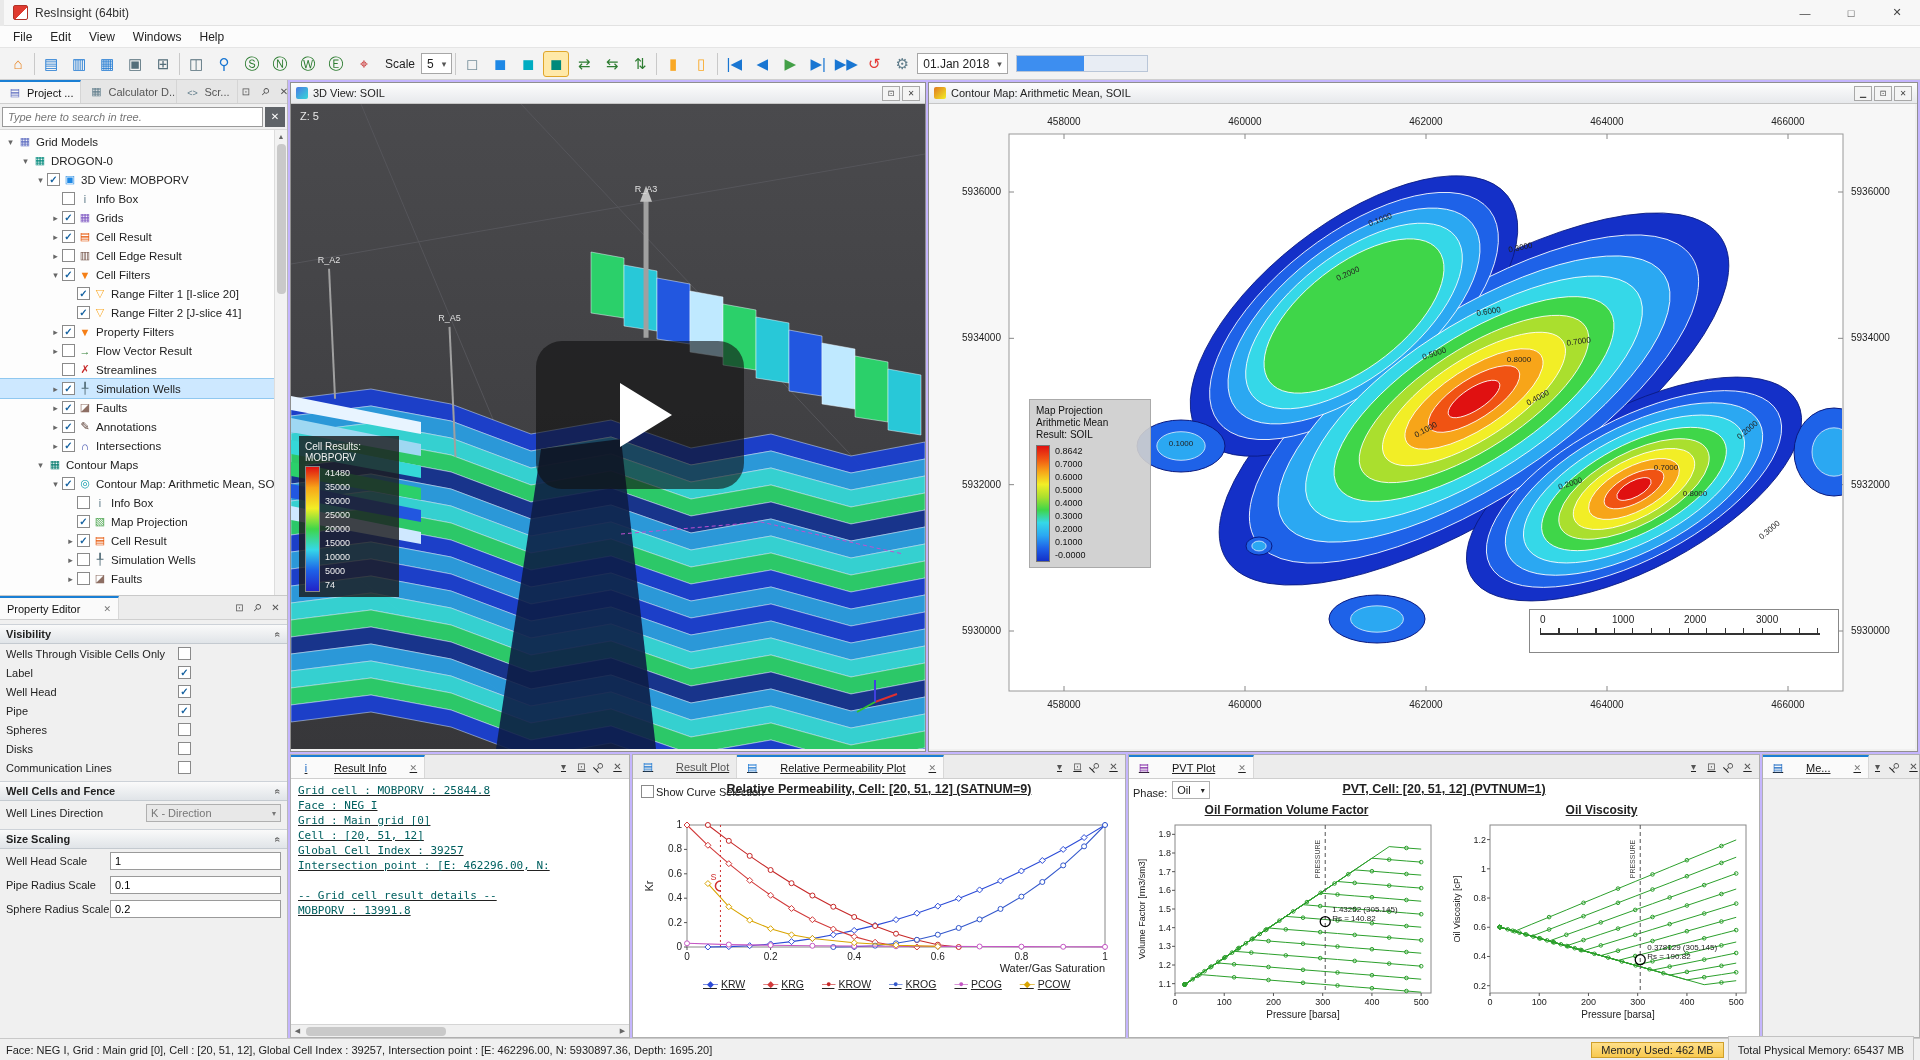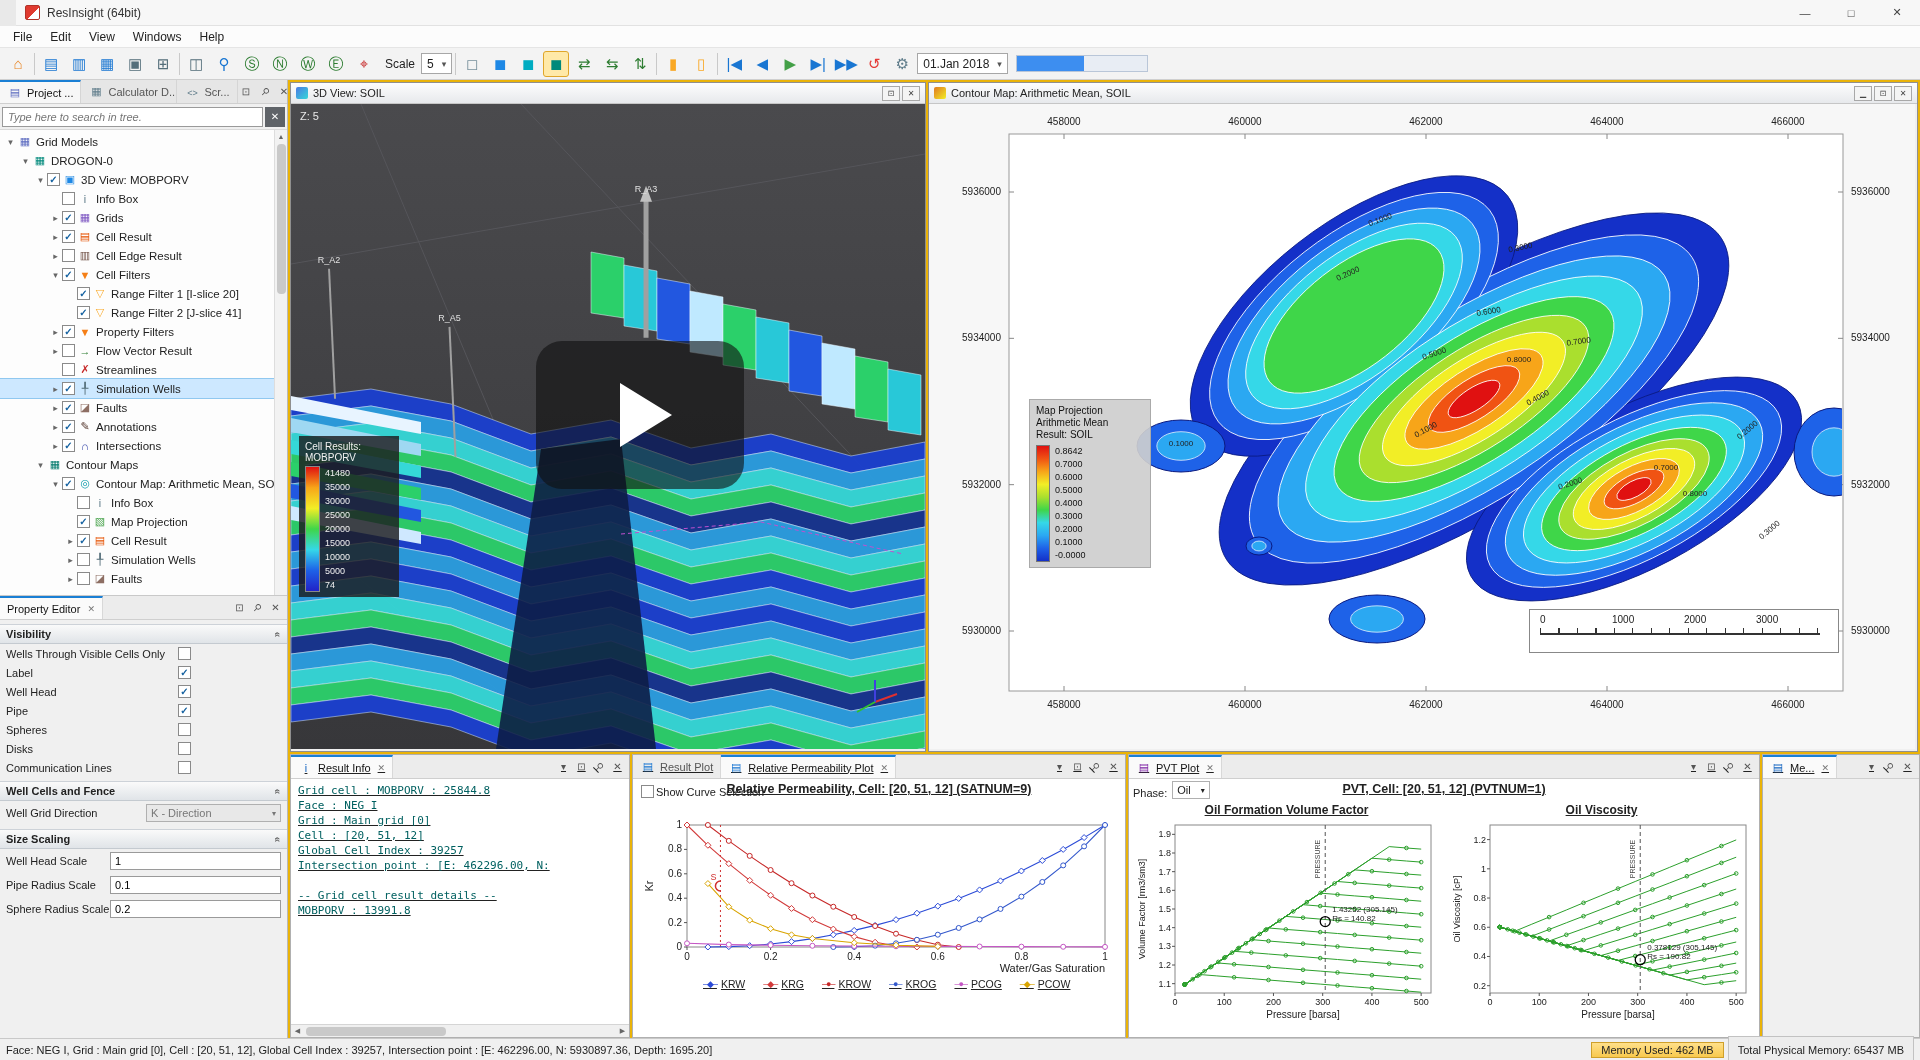--- a/index.html
+++ b/index.html
@@ -1,20 +1,20 @@
 <!DOCTYPE html>
 <html><head>
 <meta charset="utf-8">
 <style>
   * { margin:0; padding:0; box-sizing:border-box; }
   html,body { width:1920px; height:1060px; overflow:hidden; font-family:"Liberation Sans",sans-serif; font-size:12px; color:#222; background:#e9e9e9; }
   #app { position:absolute; inset:0; }
 
   
-  .titlebar { position:absolute; top:0; left:16px; right:0; height:26px; background:#f7f7f7; border-bottom:1px solid #e2e2e2; display:flex; align-items:center; }
+  .titlebar { position:absolute; top:0; left:4px; right:0; height:26px; background:#f7f7f7; border-bottom:1px solid #e2e2e2; display:flex; align-items:center; }
   .app-icon { width:15px; height:15px; margin:0 7px 0 9px; border-radius:2px; background:linear-gradient(135deg,#e03a2f 55%,#ffffff 56%); border:1px solid #b03228; }
   .tb-title { font-size:12px; color:#333; }
   .win-controls { margin-left:auto; display:flex; height:100%; }
   .win-btn { width:46px; display:flex; align-items:center; justify-content:center; font-size:11px; color:#444; }
 
   .menubar { position:absolute; top:26px; left:0; right:0; height:22px; background:#fcfcfc; border-bottom:1px solid #e5e5e5; display:flex; align-items:center; padding-left:4px; }
   .menu-item { padding:3px 9px; cursor:default; }
 
   .toolbar { position:absolute; top:48px; left:0; right:0; height:32px; background:#f3f3f3; border-bottom:1px solid #cfcfcf; display:flex; align-items:center; padding:0 5px; gap:2px; }
   .tool-host { display:flex; align-items:center; gap:2px; }
@@ -74,39 +74,39 @@
   .i-info::before { content:"ℹ"; color:#1565c0; }
   .i-pvt::before { content:"▤"; color:#7b1fa2; }
   .i-msg::before { content:"▤"; color:#1565c0; }
   .vscroll { position:absolute; top:0; right:0; width:13px; bottom:0; background:#f2f2f2; border-left:1px solid #ddd; }
   .vscroll .arr { height:13px; text-align:center; font-size:7px; color:#666; line-height:13px; }
   .vscroll .thumb { position:absolute; top:14px; left:2px; width:9px; height:150px; background:#c9c9c9; border-radius:4px; }
 
   
   .prop-editor { flex:1; display:flex; flex-direction:column; background:#f0f0f0; }
   .dock-titlebar { height:24px; background:#ececec; border-bottom:1px solid #cfcfcf; display:flex; align-items:stretch; font-size:11px; flex:none; }
-  .dock-tab { display:flex; align-items:center; gap:4px; padding:0 7px; border-right:1px solid #d8d8d8; color:#555; white-space:nowrap; }
+  .dock-tab { display:flex; align-items:center; gap:20px; padding:0 7px; border-right:1px solid #d8d8d8; color:#555; white-space:nowrap; }
   .dock-tab.active { background:#fafafa; color:#111; border-top:2px solid #1a7fd4; }
   .dock-tab .tab-x { font-size:9px; color:#777; margin-left:3px; }
   .dock-tab:not(.active) .tab-x { display:none; }
   .dock-btns { margin-left:auto; display:flex; align-items:center; gap:1px; padding-right:3px; }
   .sec-header { height:20px; background:linear-gradient(#fafafa,#e0e4e8); border-top:1px solid #cdd2d8; border-bottom:1px solid #c4cad0; display:flex; align-items:center; padding:0 6px; font-weight:bold; font-size:11px; margin-top:4px; }
   .sec-header .chev { margin-left:auto; transform:rotate(90deg); color:#666; font-size:10px; }
   .prop-row { display:flex; align-items:center; height:19px; padding:0 6px; font-size:11px; }
   .prop-row .plabel { width:172px; flex:none; white-space:nowrap; overflow:hidden; }
   .prop-row.tall { height:24px; }
   .prop-row input.val { width:172px; height:18px; border:1px solid #9a9a9a; padding:1px 4px; font-size:11px; background:#fff; }
   .prop-row .plabel2 { width:104px; flex:none; font-size:11px; }
   .mini-select { height:18px; border:1px solid #b0b0b0; background:#e8e8e8; color:#777; padding:0 4px; font-size:11px; display:flex; align-items:center; gap:10px; }
   .mini-select.lit { background:#fff; color:#222; }
   .mini-select .dd { font-size:8px; }
   .prop-row.disabled .cb { border-color:#bbb; background:#f1f1f1; }
 
   
-  .mdi-area { position:absolute; top:80px; left:288px; right:0; bottom:22px; background:#eab308; }
+  .mdi-area { position:absolute; top:80px; left:288px; right:0; bottom:22px; background:#c4b5fd; }
   .mdi-window { position:absolute; border:1px solid #8f8f8f; background:#f0f0f0; display:flex; flex-direction:column; }
   .mdi-titlebar { height:21px; background:linear-gradient(#fdfdfd,#e7e9ec); border-bottom:1px solid #c6c6c6; display:flex; align-items:center; padding:0 5px; gap:5px; font-size:11px; flex:none; }
   .mico { width:12px; height:12px; border-radius:2px; flex:none; }
   .mico-3d { background:linear-gradient(135deg,#4b79e4,#35d8d8); }
   .mico-map { background:linear-gradient(135deg,#e07820,#f2ee26); }
   .mwin-btns { margin-left:auto; display:flex; gap:2px; }
   .mwin-btn { width:18px; height:15px; border:1px solid #a8a8a8; background:#f4f4f4; display:flex; align-items:center; justify-content:center; font-size:8px; color:#444; }
   .mdi-body { flex:1; position:relative; overflow:hidden; }
 
   .v3d-zlabel { position:absolute; left:9px; top:6px; color:#e8e8e8; font-size:11px; }
@@ -595,21 +595,21 @@
   <div class="prop-row">
     <span class="plabel">Communication Lines</span>
     <span class="cb"></span>
   </div>
 </div>
       <div class="sec-header">
           <span>Well Cells and Fence</span>
           <span class="chev">«</span>
         </div>
       <div class="prop-row tall">
-        <span class="plabel" style="width:140px">Well Grid Direction</span>
+        <span class="plabel" style="width:140px">Well Lines Direction</span>
         <div class="mini-select" style="width:172px;justify-content:space-between">
           <span>K - Direction</span>
             <span class="dd">▾</span>
         </div>
       </div>
       <div class="sec-header">
           <span>Size Scaling</span>
           <span class="chev">«</span>
         </div>
       <div>

